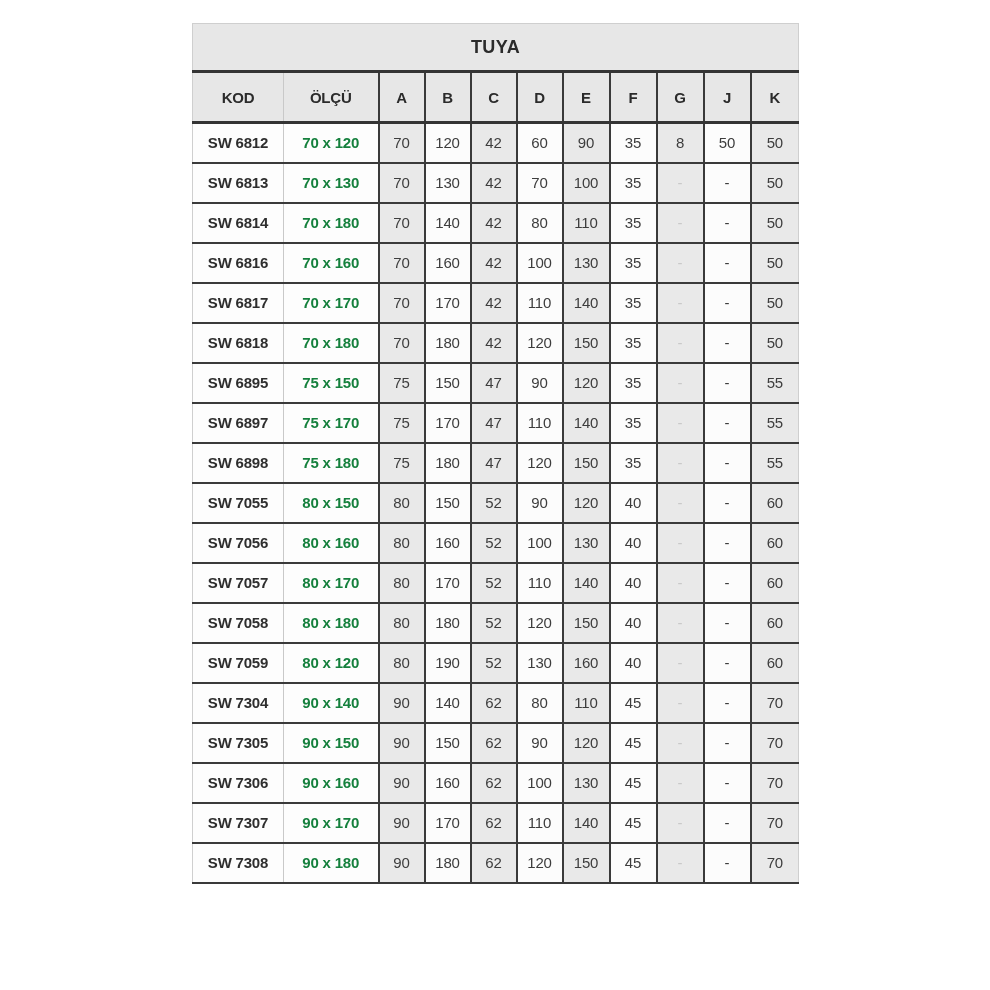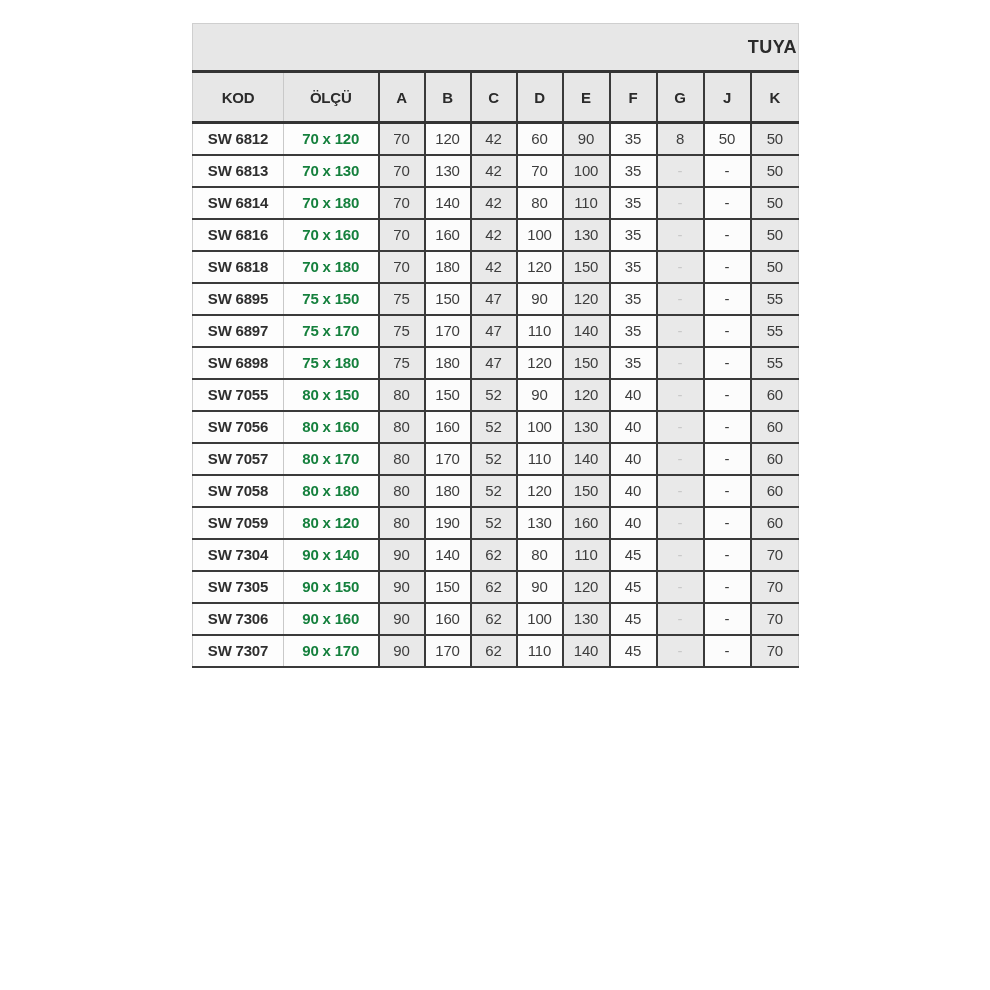--- a/index.html
+++ b/index.html
@@ -25,35 +25,35 @@
     border: 1px solid #cfcfcf;
   }
   
   tr.title-row th.title-cell {
     height: 44px;
     background: #e7e7e7;
     border-bottom: 3px solid #343434;
     font-size: 18px;
     font-weight: bold;
     color: #2b2b2b;
-    text-align: right;
+    text-align: center;
     letter-spacing: 0.5px;
   }
   
   tr.header-row th {
     height: 46px;
     background: #e7e7e7;
     border-bottom: 3px solid #343434;
     font-size: 15px;
     font-weight: bold;
     color: #2b2b2b;
     letter-spacing: -0.2px;
   }
   
-  tbody tr.data-row { height: 32px; }
+  tbody tr.data-row { height: 40px; }
   tbody td {
     border-bottom: 2px solid #3a3a3a;
     font-size: 15px;
     text-align: center;
     color: #3a3a3a;
     letter-spacing: -0.2px;
     white-space: nowrap;
     overflow: hidden;
   }
   td.kod  { background: #fdfdfd; font-weight: bold; color: #2e2e2e; }
@@ -148,20 +148,33 @@
           <td class="num">160</td>
           <td class="num shade">42</td>
           <td class="num">100</td>
           <td class="num shade">130</td>
           <td class="num">35</td>
           <td class="num shade faint">-</td>
           <td class="num">-</td>
           <td class="num shade">50</td>
         </tr>
         <tr class="data-row">
+          <td class="kod">SW 6817</td>
+          <td class="olcu">70 x 170</td>
+          <td class="num shade">70</td>
+          <td class="num">170</td>
+          <td class="num shade">42</td>
+          <td class="num">110</td>
+          <td class="num shade">140</td>
+          <td class="num">35</td>
+          <td class="num shade faint">-</td>
+          <td class="num">-</td>
+          <td class="num shade">50</td>
+        </tr>
+        <tr class="data-row">
           <td class="kod">SW 6818</td>
           <td class="olcu">70 x 180</td>
           <td class="num shade">70</td>
           <td class="num">180</td>
           <td class="num shade">42</td>
           <td class="num">120</td>
           <td class="num shade">150</td>
           <td class="num">35</td>
           <td class="num shade faint">-</td>
           <td class="num">-</td>
@@ -316,15 +329,28 @@
           <td class="num shade">90</td>
           <td class="num">170</td>
           <td class="num shade">62</td>
           <td class="num">110</td>
           <td class="num shade">140</td>
           <td class="num">45</td>
           <td class="num shade faint">-</td>
           <td class="num">-</td>
           <td class="num shade">70</td>
         </tr>
+        <tr class="data-row">
+          <td class="kod">SW 7308</td>
+          <td class="olcu">90 x 180</td>
+          <td class="num shade">90</td>
+          <td class="num">180</td>
+          <td class="num shade">62</td>
+          <td class="num">120</td>
+          <td class="num shade">150</td>
+          <td class="num">45</td>
+          <td class="num shade faint">-</td>
+          <td class="num">-</td>
+          <td class="num shade">70</td>
+        </tr>
       </tbody>
   </table>
 </div>
 
 </body></html>

